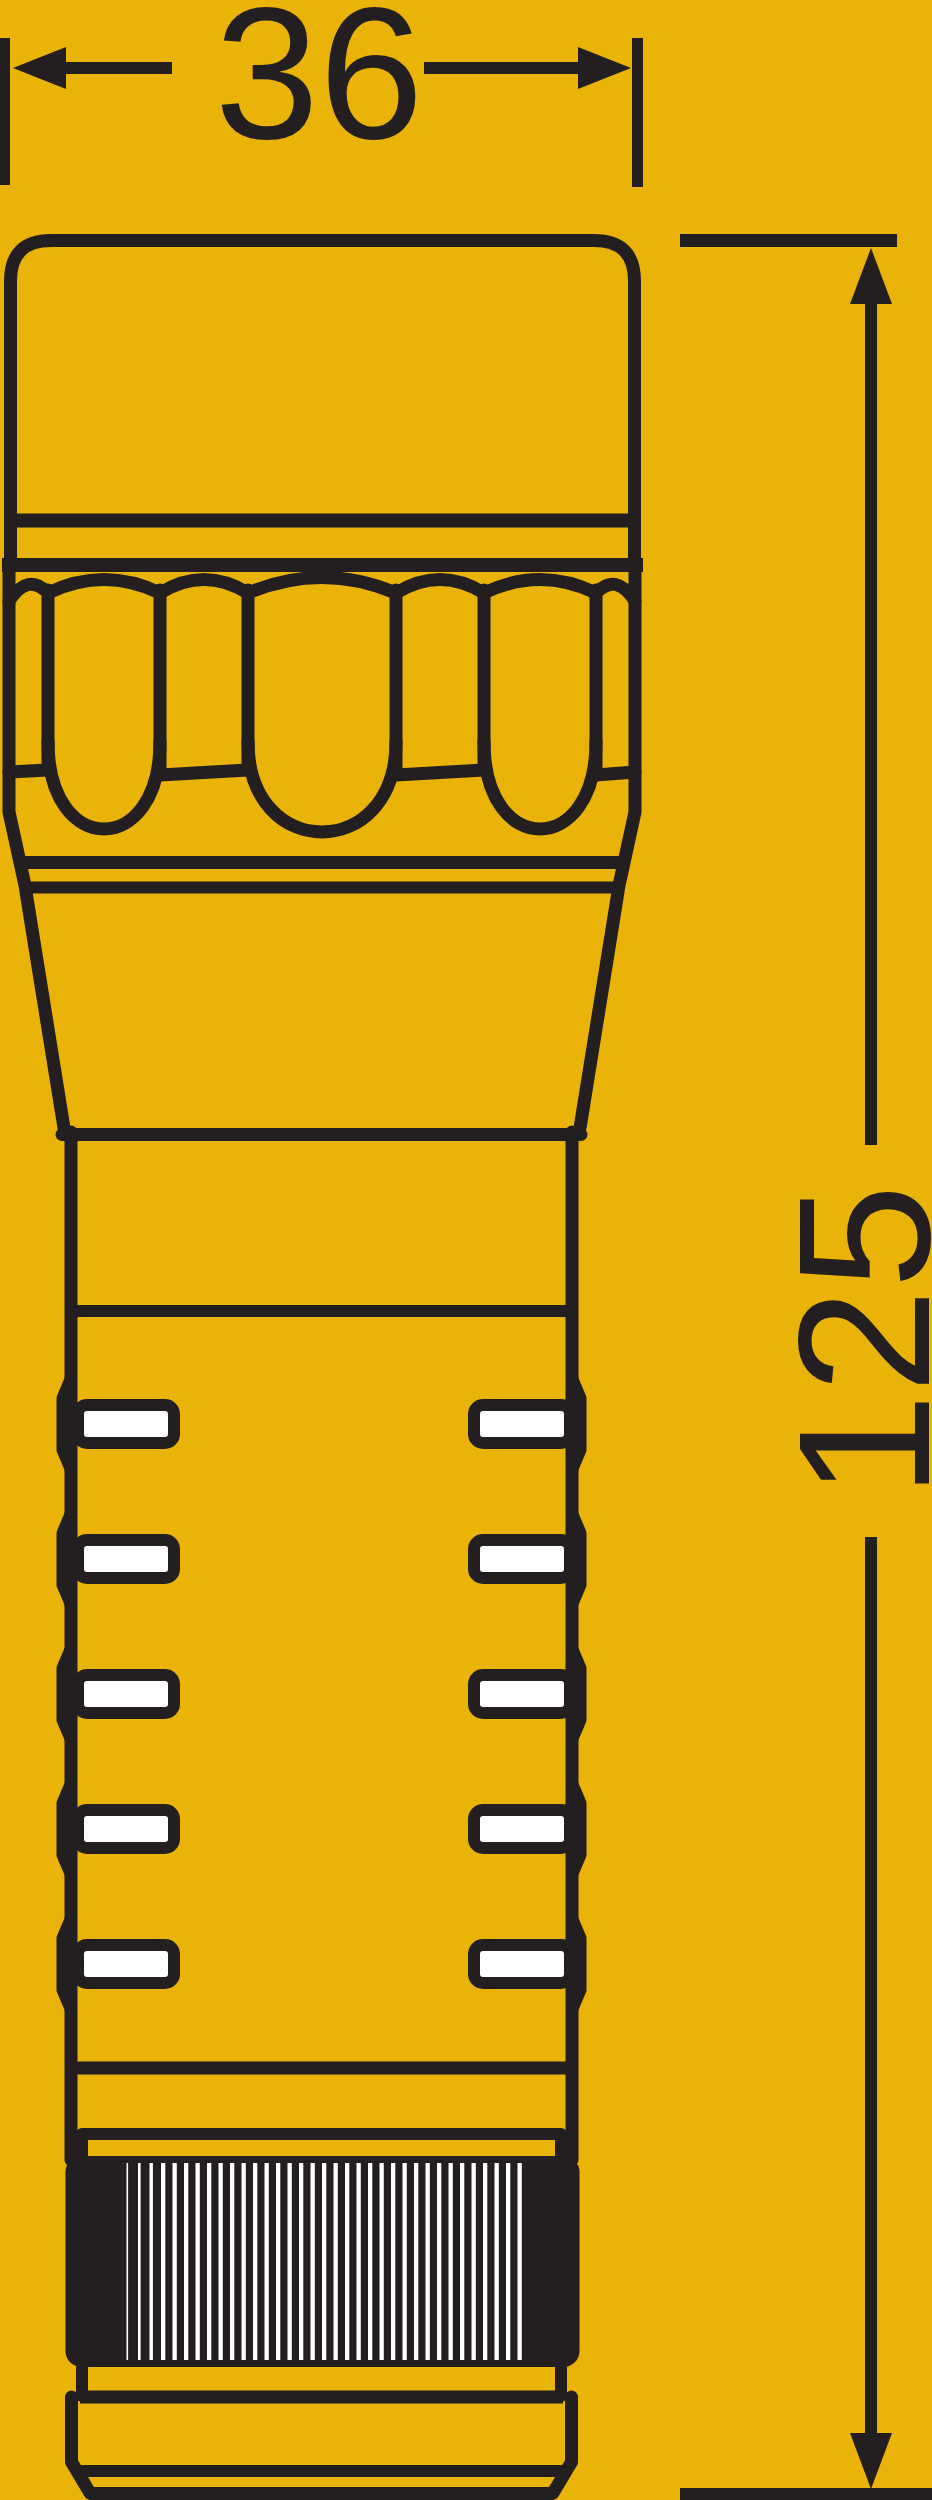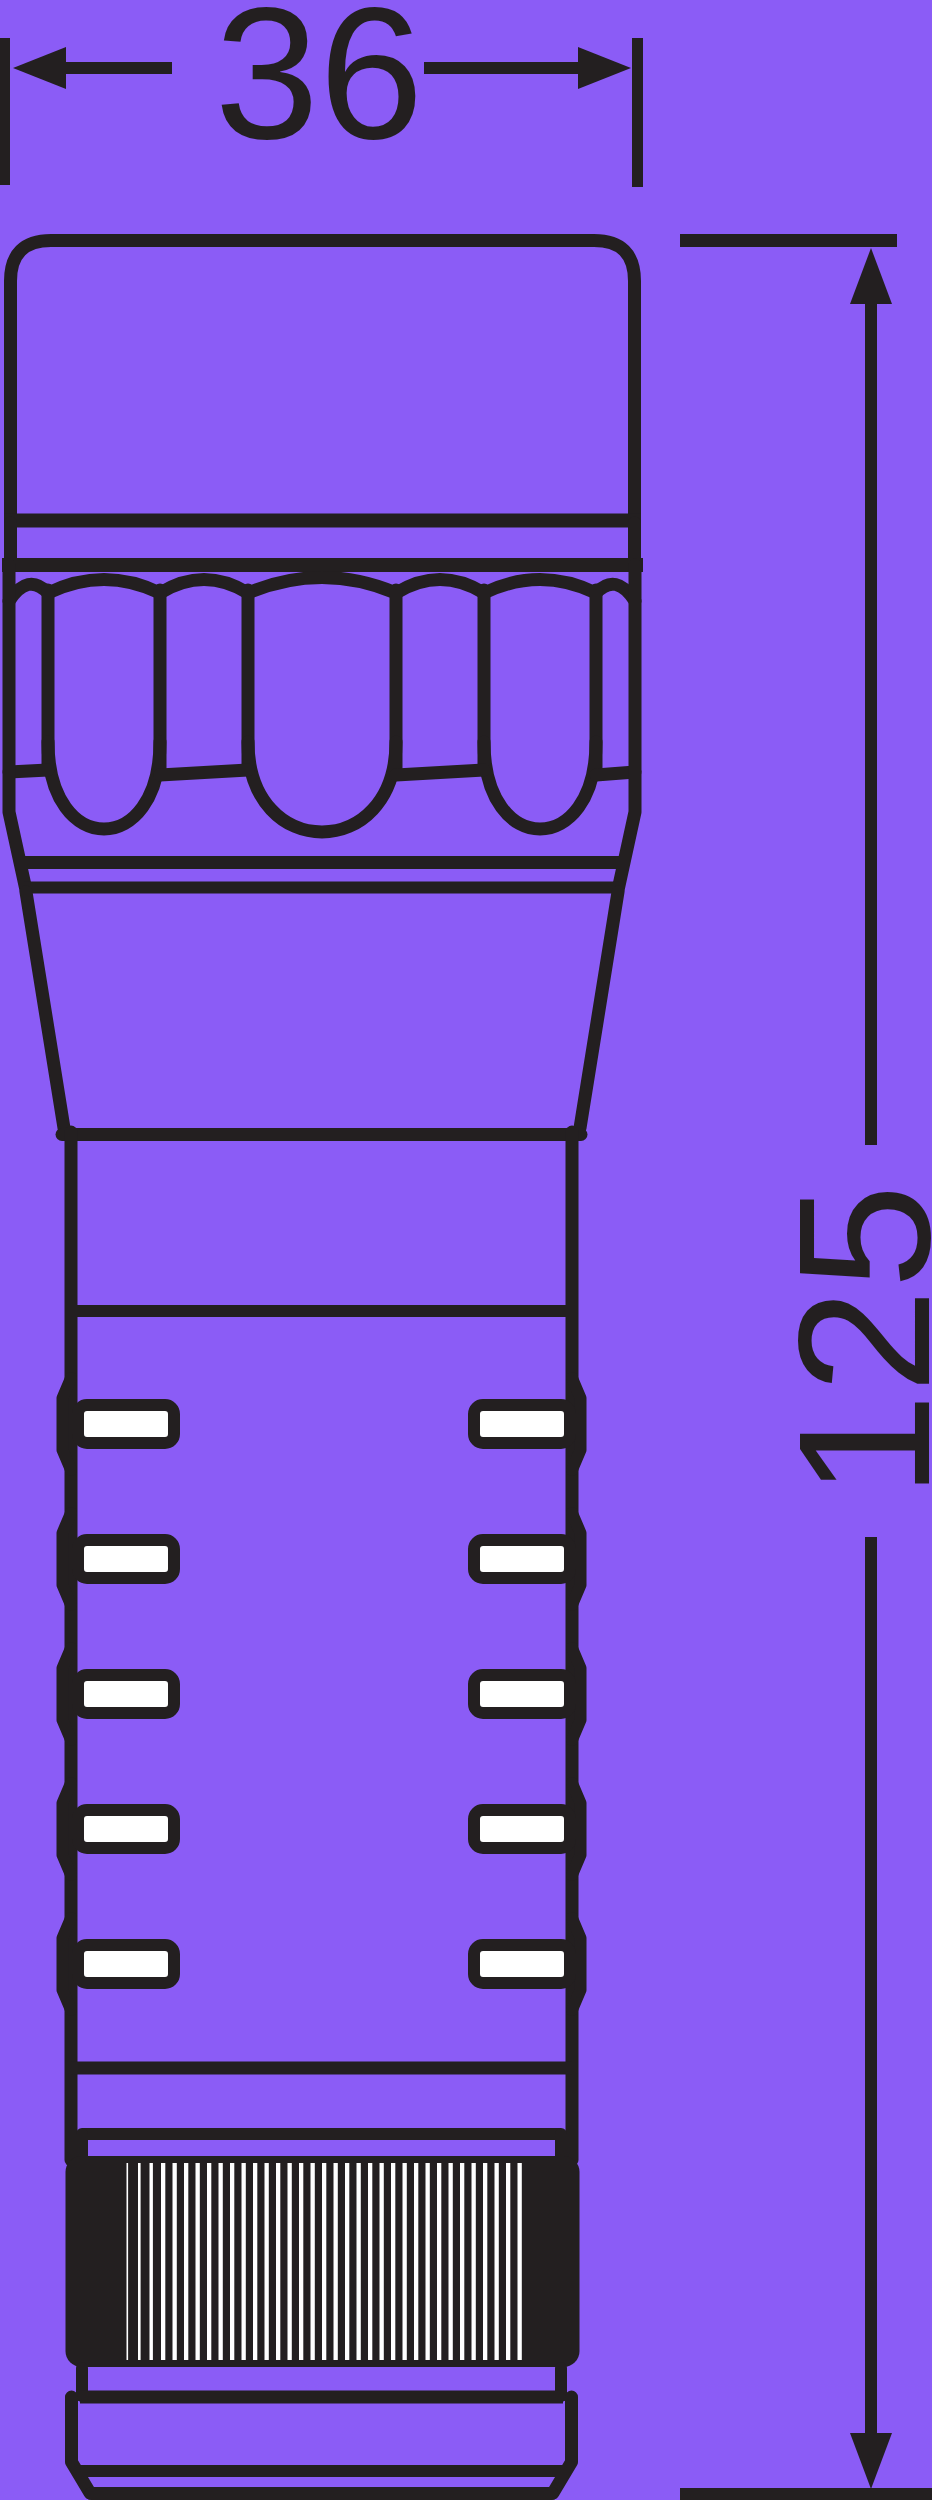--- a/index.html
+++ b/index.html
@@ -1,17 +1,17 @@
 <!DOCTYPE html>
 <html><head>
 <meta charset="utf-8">
 <style>
   html,body{margin:0;padding:0;background:#ffffff;}
   .canvas{
-    width:932px;height:2500px;position:relative;background:#8b5cf6;
+    width:932px;height:2500px;position:relative;background:#eab308;
     font-family:"Liberation Sans", sans-serif;
   }
   svg{display:block;width:932px;height:2500px;}
   .ink-stroke{stroke:#231f20;fill:none;}
   .ink-fill{fill:#231f20;stroke:none;}
   .dim-text{
     fill:#231f20;
     font-family:"Liberation Sans", sans-serif;
     font-size:188px;
     font-weight:400;

